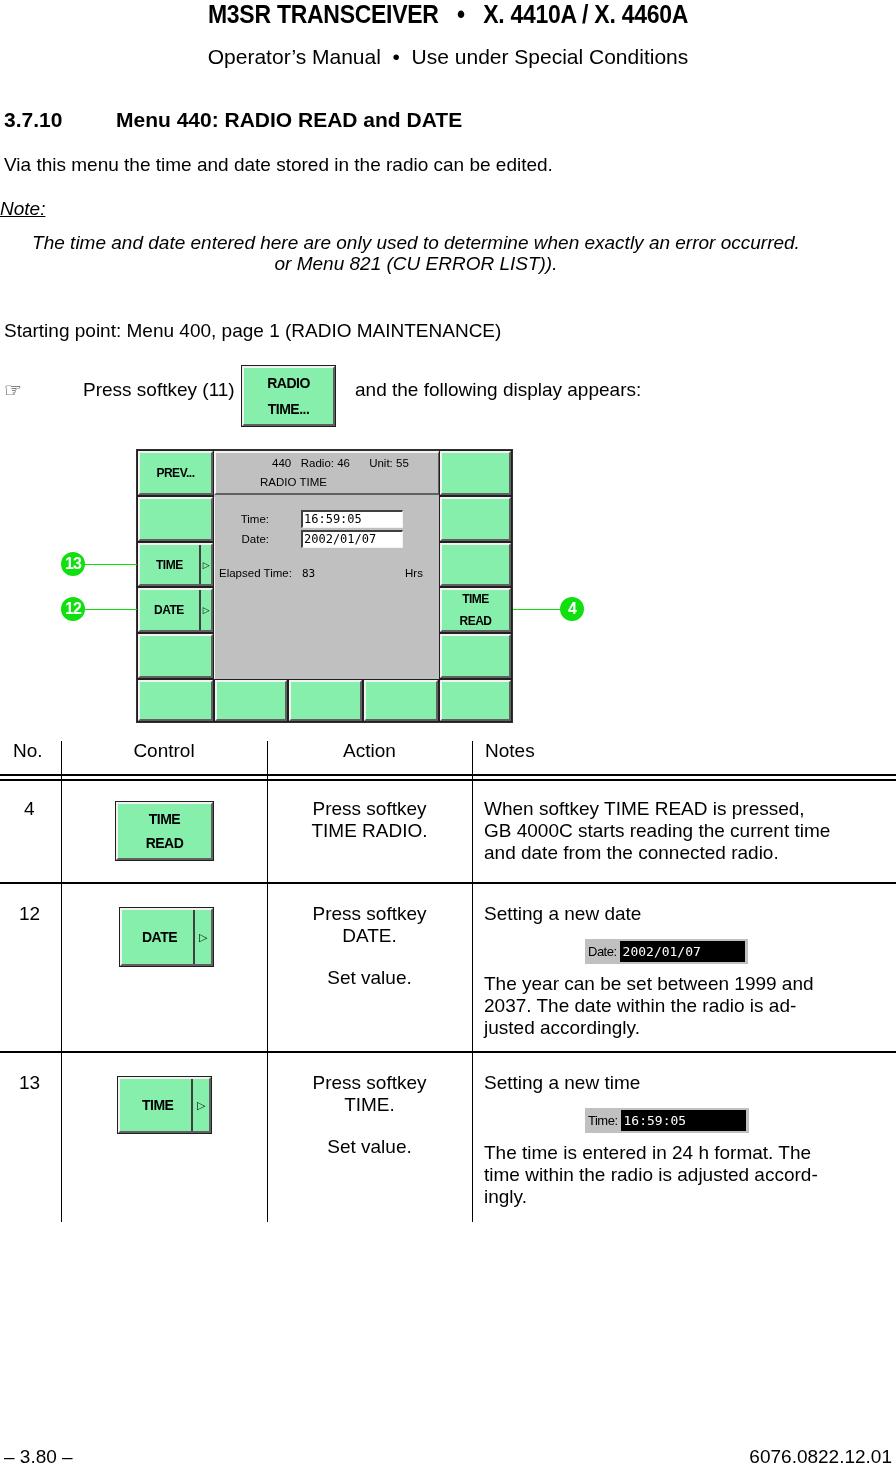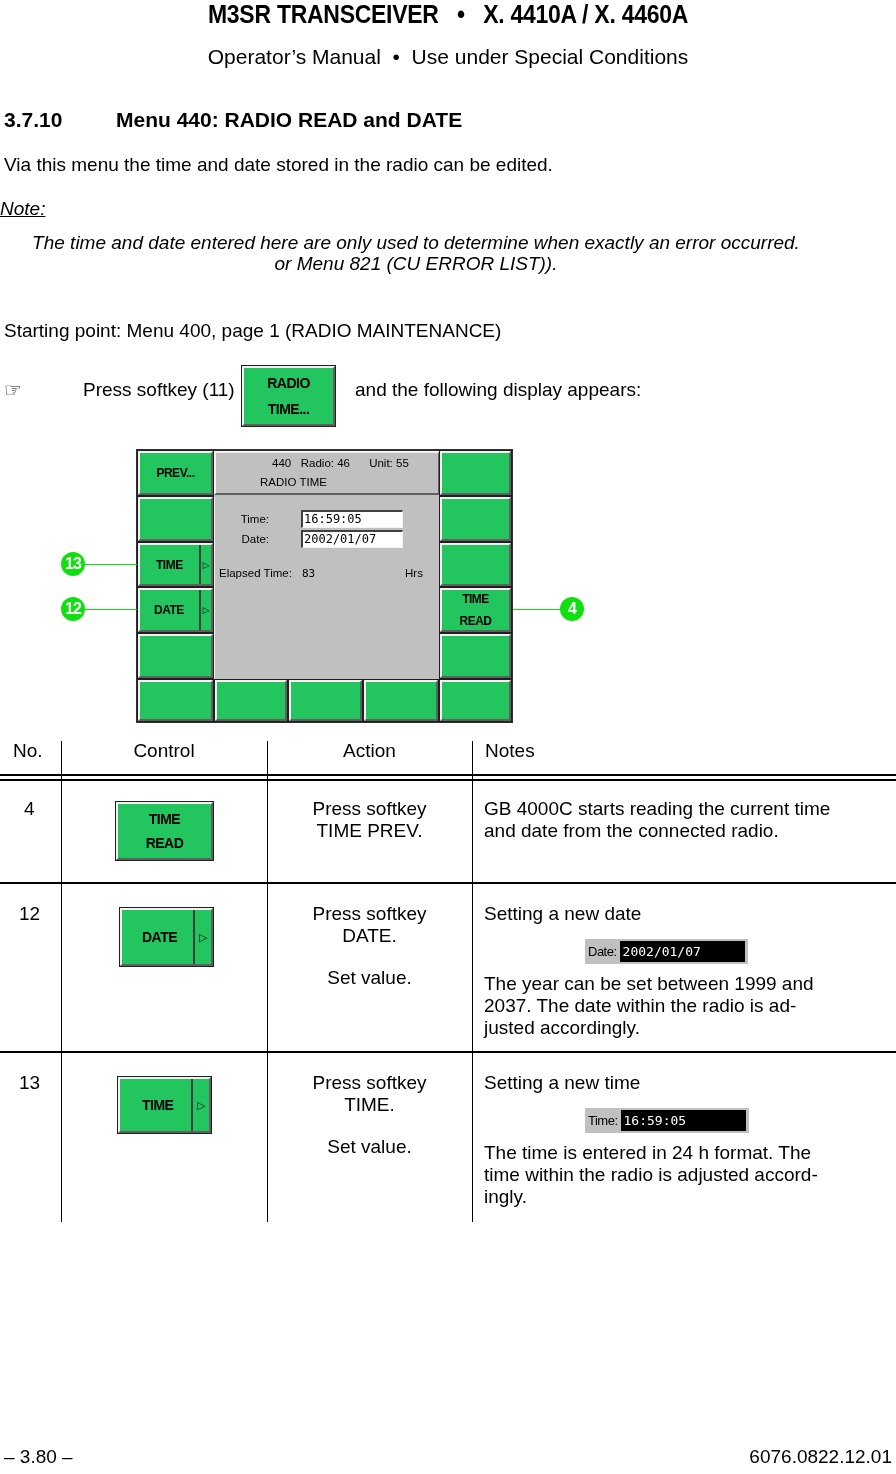--- a/index.html
+++ b/index.html
@@ -17,21 +17,21 @@
   .note-label { left: 0; width: 896px; top: 198px; text-align: left; font-size: 19px; font-style: italic; text-decoration: underline; }
   .note-body { left: 0; width: 832px; top: 232px; text-align: center; font-size: 19px; font-style: italic; line-height: 21px; }
 
   .start { left: 4px; top: 320px; font-size: 19px; }
   .press-row { left: 0; top: 364px; width: 896px; height: 64px; }
   .hand-icon { position: absolute; left: 4px; top: 14px; font-size: 20px; }
   .press-text { position: absolute; left: 59px; top: 15px; font-size: 19px; margin-left: 24px; }
   .press-after { position: absolute; left: 355px; top: 15px; font-size: 19px; }
 
   
-  .gbtn { background: #22c55e; border-top: 2px solid #f2f2f2; border-left: 2px solid #f2f2f2; border-right: 2px solid #606060; border-bottom: 2px solid #606060; outline: 1px solid #202020; display: flex; align-items: center; justify-content: center; text-align: center; font-weight: bold; font-size: 12px; line-height: 22px; letter-spacing: -0.5px; color: #000; }
+  .gbtn { background: #86efac; border-top: 2px solid #f2f2f2; border-left: 2px solid #f2f2f2; border-right: 2px solid #606060; border-bottom: 2px solid #606060; outline: 1px solid #202020; display: flex; align-items: center; justify-content: center; text-align: center; font-weight: bold; font-size: 12px; line-height: 22px; letter-spacing: -0.5px; color: #000; }
   .softkey-inline { position: absolute; left: 242px; top: 2px; width: 93px; height: 60px; font-size: 14px; line-height: 26px; }
 
   
   .screen { left: 136px; top: 449px; width: 377px; height: 274px; background: #c0c0c0; border: 2px solid #303030; }
   .sk { position: absolute; }
   .panel-head { position: absolute; left: 76px; top: 0; width: 226px; height: 44px; background: #c0c0c0; border-top: 2px solid #f2f2f2; border-left: 2px solid #f2f2f2; border-right: 2px solid #606060; border-bottom: 2px solid #606060; font-size: 11.5px; }
   .panel-head .l1 { position: absolute; left: 44px; top: 4px; white-space: pre; margin-left: 12px; }
   .panel-head .l2 { position: absolute; left: 44px; top: 23px; }
   .panel-main { position: absolute; left: 76px; top: 46px; width: 226px; height: 182px; background: #c0c0c0; border-left: 1px solid #f2f2f2; font-size: 11.5px; }
   .fld-lbl { position: absolute; text-align: right; width: 60px; }
@@ -156,23 +156,24 @@
   <div>
     <div class="td" style="left:24px;top:798px;">4</div>
     <div class="gbtn" style="position:absolute;left:116px;top:802px;width:97px;height:58px;font-size:14px;line-height:24px;">
       <div>
         <div>TIME</div>
         <div>READ</div>
       </div>
     </div>
     <div class="td center" style="left:267px;width:205px;top:798px;">
       <div>Press softkey</div>
-      <div>TIME PREV.</div>
+      <div>TIME RADIO.</div>
     </div>
     <div class="td" style="left:484px;top:798px;">
+      <div>When softkey TIME READ is pressed,</div>
       <div>GB 4000C starts reading the current time</div>
       <div>and date from the connected radio.</div>
     </div>
   </div>
   <div class="hline" style="top:882px;"></div>
 
   <div>
     <div class="td" style="left:19px;top:903px;">12</div>
     <div class="gbtn" style="position:absolute;left:120px;top:908px;width:93px;height:58px;font-size:14px;justify-content:flex-start;padding-left:20px;">
       <span>DATE</span>

